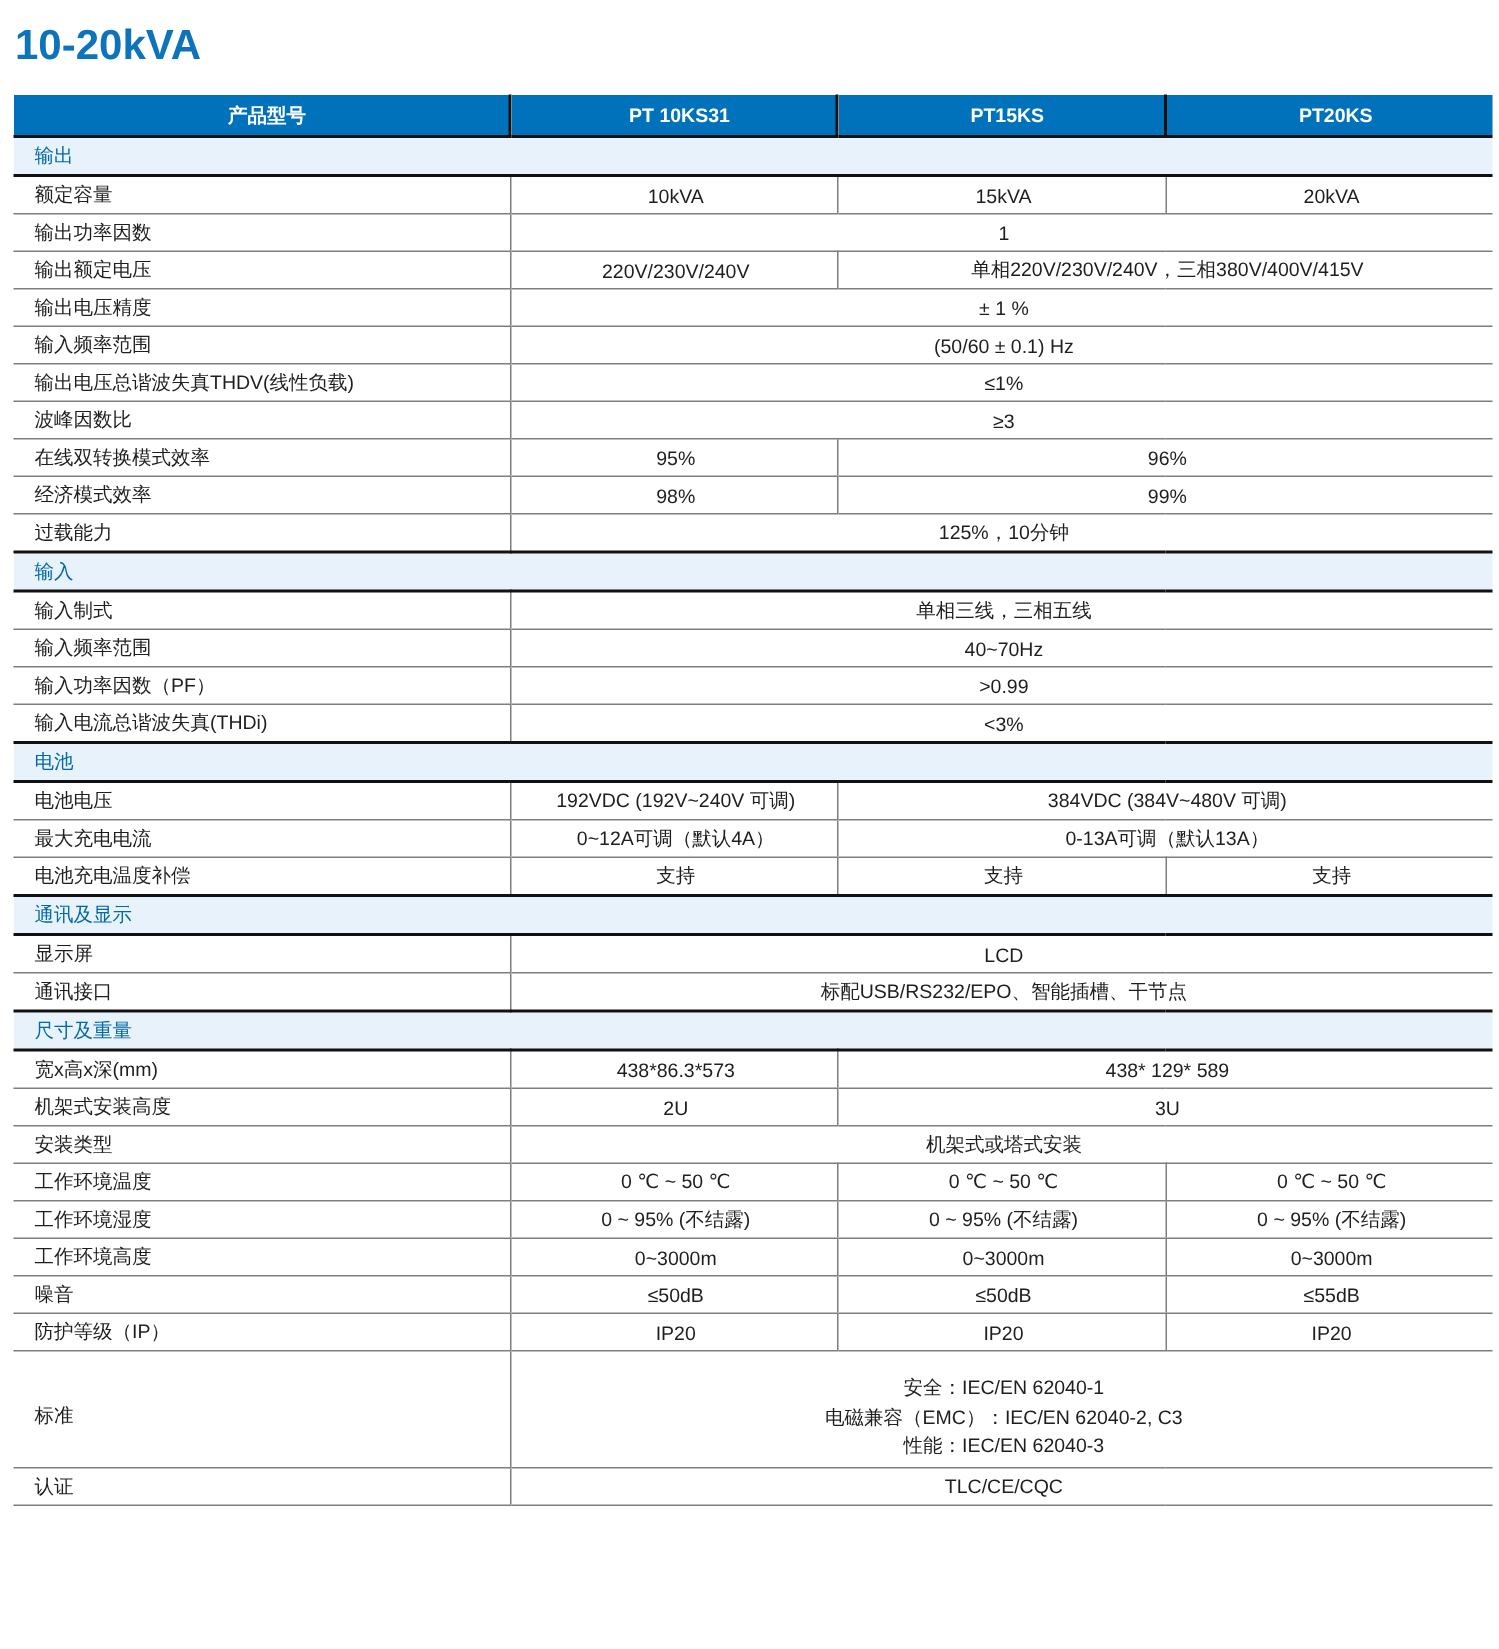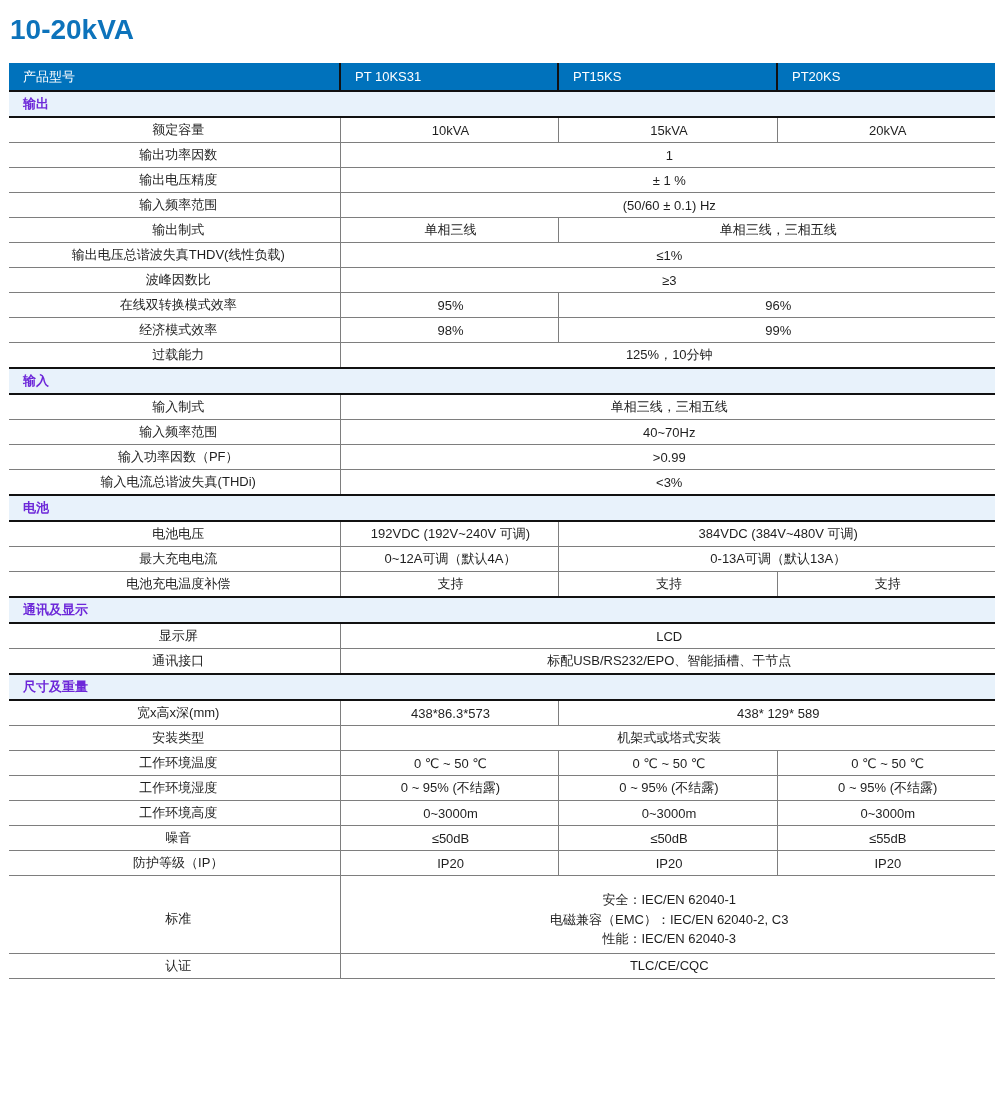--- a/index.html
+++ b/index.html
@@ -34,45 +34,44 @@
   table.spec th, table.spec td{
     font-size:13px;
     padding:3px 6px 3px 14px;
     vertical-align:middle;
     overflow:hidden;
     white-space:nowrap;
   }
   thead th{
     background:var(--header-bg);
     color:#fff;
-    text-align:left;
-    font-weight:normal;
+    text-align:center;
+    font-weight:bold;
     font-size:14px;
     height:28px;
     border-bottom:2px solid var(--line-dark);
   }
   thead th + th{
     border-left:2px solid var(--line-dark);
     padding-left:9px;
   }
   tr.section td{
     background:var(--section-bg);
-    font-weight:bold;
-    color:#6d28d9;
+    font-weight:normal;
+    color:#0369a1;
     height:25px;
     border-top:2px solid var(--line-dark);
     border-bottom:2px solid var(--line-dark);
   }
   tr.data{height:24px;}
   tr.data td{
     border-bottom:1px solid var(--line-gray);
   }
   tr.data td.label{
     padding-left:14px;
-    text-align:center;
   }
   tr.data td.val{
     border-left:1px solid var(--line-gray);
     padding-left:9px;
     text-align:center;
   }
   tr.data td.val div{line-height:1.5;}
   tr.data.multiline{height:auto;}
   tr.data.multiline td{white-space:normal;padding-top:14px;padding-bottom:4px;}
 </style>
@@ -104,31 +103,31 @@
           <td class="label">额定容量</td>
           <td class="val" colspan="1">10kVA</td>
           <td class="val" colspan="1">15kVA</td>
           <td class="val" colspan="1">20kVA</td>
         </tr>
         <tr class="data">
           <td class="label">输出功率因数</td>
           <td class="val" colspan="3">1</td>
         </tr>
         <tr class="data">
+          <td class="label">输出额定电压</td>
+          <td class="val" colspan="1">220V/230V/240V</td>
+          <td class="val" colspan="2">单相220V/230V/240V，三相380V/400V/415V</td>
+        </tr>
+        <tr class="data">
           <td class="label">输出电压精度</td>
           <td class="val" colspan="3">± 1 %</td>
         </tr>
         <tr class="data">
           <td class="label">输入频率范围</td>
           <td class="val" colspan="3">(50/60 ± 0.1) Hz</td>
-        </tr>
-        <tr class="data">
-          <td class="label">输出制式</td>
-          <td class="val" colspan="1">单相三线</td>
-          <td class="val" colspan="2">单相三线，三相五线</td>
         </tr>
         <tr class="data">
           <td class="label">输出电压总谐波失真THDV(线性负载)</td>
           <td class="val" colspan="3">≤1%</td>
         </tr>
         <tr class="data">
           <td class="label">波峰因数比</td>
           <td class="val" colspan="3">≥3</td>
         </tr>
         <tr class="data">
@@ -194,20 +193,25 @@
           <td class="label">通讯接口</td>
           <td class="val" colspan="3">标配USB/RS232/EPO、智能插槽、干节点</td>
         </tr>
         <tr class="section">
           <td colspan="4">尺寸及重量</td>
         </tr>
         <tr class="data">
           <td class="label">宽x高x深(mm)</td>
           <td class="val" colspan="1">438*86.3*573</td>
           <td class="val" colspan="2">438* 129* 589</td>
+        </tr>
+        <tr class="data">
+          <td class="label">机架式安装高度</td>
+          <td class="val" colspan="1">2U</td>
+          <td class="val" colspan="2">3U</td>
         </tr>
         <tr class="data">
           <td class="label">安装类型</td>
           <td class="val" colspan="3">机架式或塔式安装</td>
         </tr>
         <tr class="data">
           <td class="label">工作环境温度</td>
           <td class="val" colspan="1">0 ℃ ~ 50 ℃</td>
           <td class="val" colspan="1">0 ℃ ~ 50 ℃</td>
           <td class="val" colspan="1">0 ℃ ~ 50 ℃</td>

